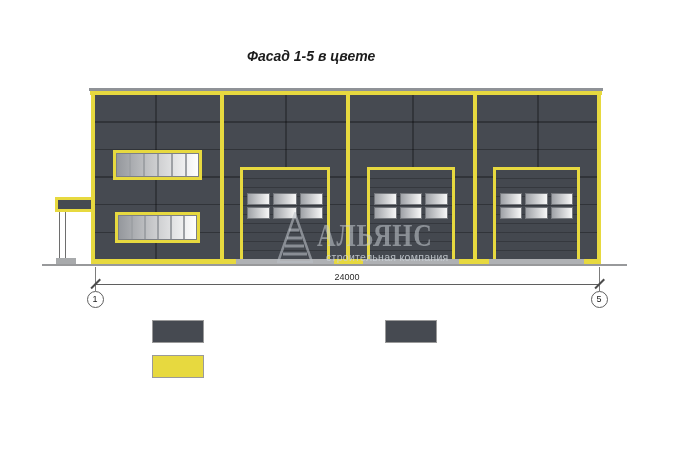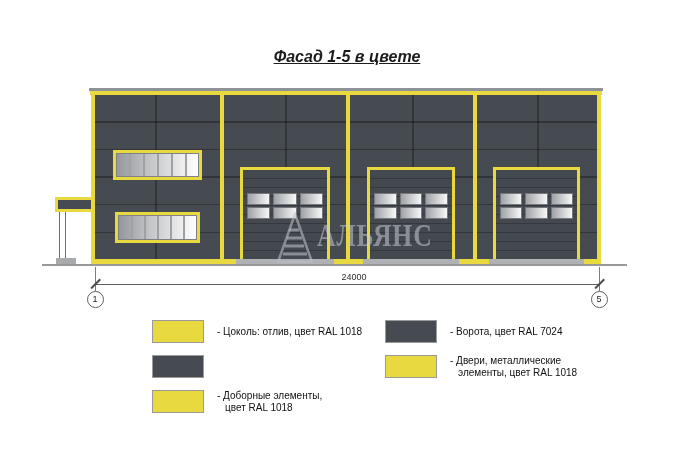--- a/index.html
+++ b/index.html
@@ -4,23 +4,22 @@
 <style>
   * { margin:0; padding:0; box-sizing:border-box; }
   body { background:#ffffff; font-family:"Liberation Sans", sans-serif; }
   .canvas {
     position:relative; width:700px; height:474px; background:#ffffff;
     overflow:hidden; font-family:"Liberation Sans", sans-serif;
   }
 
   
   .title {
-    position:absolute; left:247px; top:48px; width:200px; text-align:center;
-    font-size:16px; font-style:italic; font-weight:bold; color:#1c1c1c;
-    text-decoration:underline;
+    position:absolute; left:247px; top:48px; width:200px; 
+    font-size:14px; font-style:italic; font-weight:bold; color:#1c1c1c;
   }
 
   
   .facade { position:absolute; left:91px; top:88px; width:510px; height:178px; }
   .coping-top { position:absolute; left:-2px; top:0; width:514px; height:3px; background:#8f9297; }
   .coping-yellow { position:absolute; left:-1px; top:3px; width:512px; height:4px; background:#e7d93f; }
   .wall {
     position:absolute; left:0; top:7px; width:510px; height:164px; background:#464a51;
     background-image:repeating-linear-gradient(to bottom,
       transparent 0px, transparent 26.3px, rgba(0,0,0,0.30) 26.3px, rgba(0,0,0,0.30) 27.6px);
@@ -71,21 +70,21 @@
     position:absolute; left:59px; top:212px; width:7px; height:50px; background:#ffffff;
     border-left:1px solid #6e6e6e; border-right:1px solid #6e6e6e;
   }
   .canopy-base { position:absolute; left:56px; top:258px; width:20px; height:6px; background:#a8aaac; }
 
   
   .ground { position:absolute; left:42px; top:264px; width:585px; height:2px; background:#98999b; }
   .ext-line { position:absolute; top:267px; width:1px; height:24px; background:#7c7c7c; }
   .dim-line { position:absolute; left:95px; top:284px; width:504px; height:1px; background:#5f5f5f; }
   .tick { position:absolute; top:283px; width:13px; height:1.5px; background:#4c4c4c; transform:rotate(-45deg); }
-  .dim-label { position:absolute; left:304px; top:272px; width:100px; text-align:center; font-size:9px; color:#2b2b2b; }
+  .dim-label { position:absolute; left:297px; top:272px; width:100px; text-align:center; font-size:9px; color:#2b2b2b; }
   .axis-circle {
     position:absolute; top:291px; width:17px; height:17px; border:1px solid #5f5f5f;
     border-radius:50%; background:#ffffff; text-align:center; line-height:15px;
     font-size:9px; color:#222;
   }
 
   
   .wm-triangle { position:absolute; left:277px; top:212px; }
   .wm-brand {
     position:absolute; left:317px; top:220px; font-family:"Liberation Serif", serif;
@@ -200,50 +199,39 @@
   <div class="ground"></div>
 
   <svg class="wm-triangle" width="36" height="52" viewBox="0 0 36 52">
     <path d="M18 2 L35 50 L1 50 Z" fill="none" stroke="rgba(185,190,196,0.6)" stroke-width="2.5"></path>
     <line x1="12" y1="18" x2="22" y2="18" stroke="rgba(185,190,196,0.6)" stroke-width="3"></line>
     <line x1="10" y1="26" x2="25" y2="26" stroke="rgba(185,190,196,0.6)" stroke-width="3"></line>
     <line x1="8" y1="34" x2="27" y2="34" stroke="rgba(185,190,196,0.6)" stroke-width="3"></line>
     <line x1="6" y1="42" x2="30" y2="42" stroke="rgba(185,190,196,0.6)" stroke-width="3"></line>
   </svg>
   <div class="wm-brand">АЛЬЯНС</div>
+  <div class="wm-tagline">строительная компания</div>
 
   <div class="ext-line" style="left:95px;"></div>
   <div class="ext-line" style="left:599px;"></div>
   <div class="dim-line"></div>
   <div class="tick" style="left:89px;"></div>
   <div class="tick" style="left:593px;"></div>
   <div class="dim-label">24000</div>
   <div class="axis-circle" style="left:86.5px;">1</div>
   <div class="axis-circle" style="left:590.5px;">5</div>
 
   <div class="legend-col legend-col-left">
     <div class="legend-row">
-      <div class="swatch" style="background: rgb(231, 217, 63);"></div>
-      <div class="legend-label">- Цоколь: отлив, цвет RAL 1018</div>
-    </div>
-    <div class="legend-row">
       <div class="swatch" style="background: rgb(70, 74, 81);"></div>
     </div>
     <div class="legend-row">
       <div class="swatch" style="background: rgb(231, 217, 63);"></div>
-      <div class="legend-label">- Доборные элементы,
-цвет RAL 1018</div>
     </div>
   </div>
 
   <div class="legend-col legend-col-right">
     <div class="legend-row">
       <div class="swatch" style="background: rgb(70, 74, 81);"></div>
-      <div class="legend-label">- Ворота, цвет RAL 7024</div>
-    </div>
-    <div class="legend-row">
-      <div class="swatch" style="background: rgb(231, 217, 63);"></div>
-      <div class="legend-label">- Двери, металлические
-элементы, цвет RAL 1018</div>
     </div>
   </div>
 
 </div>
 
 </body></html>

